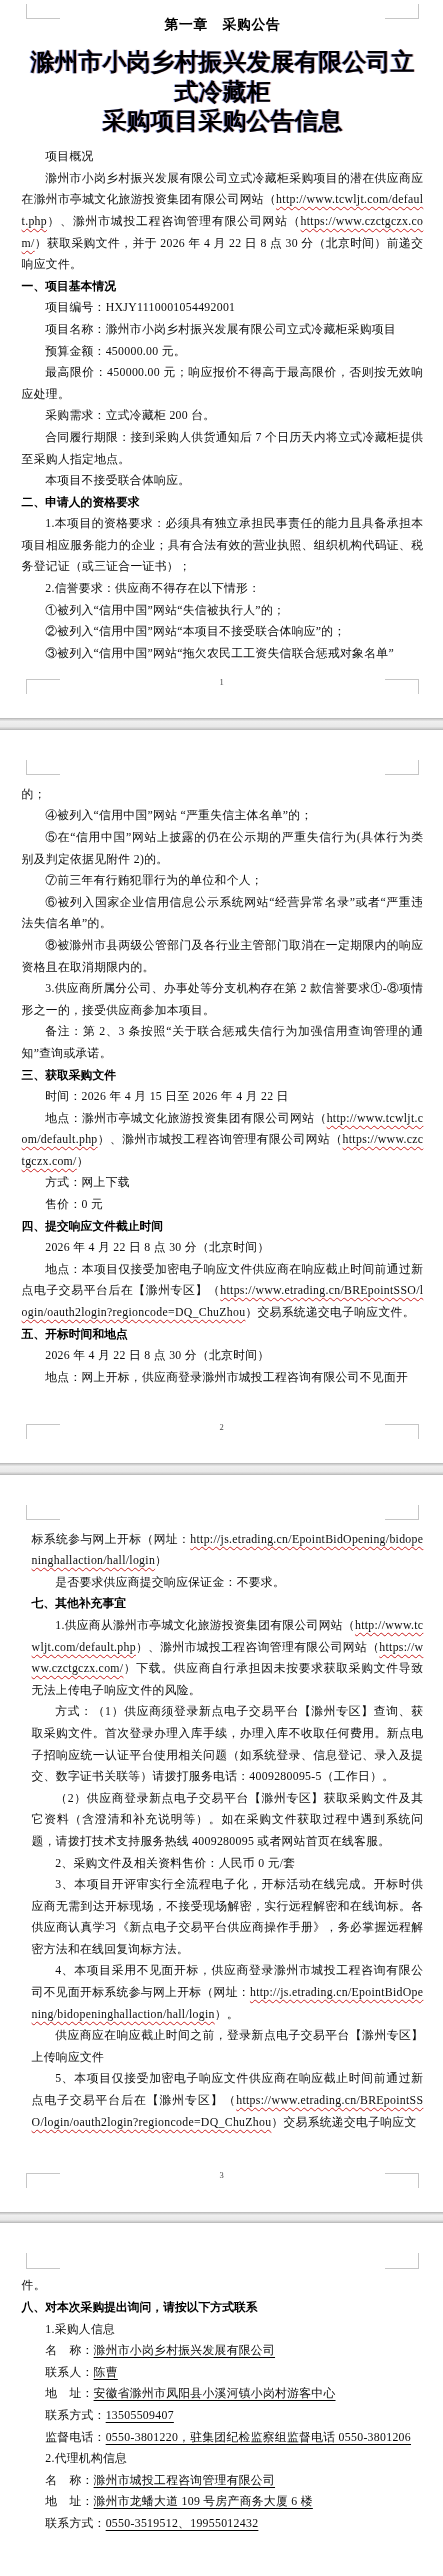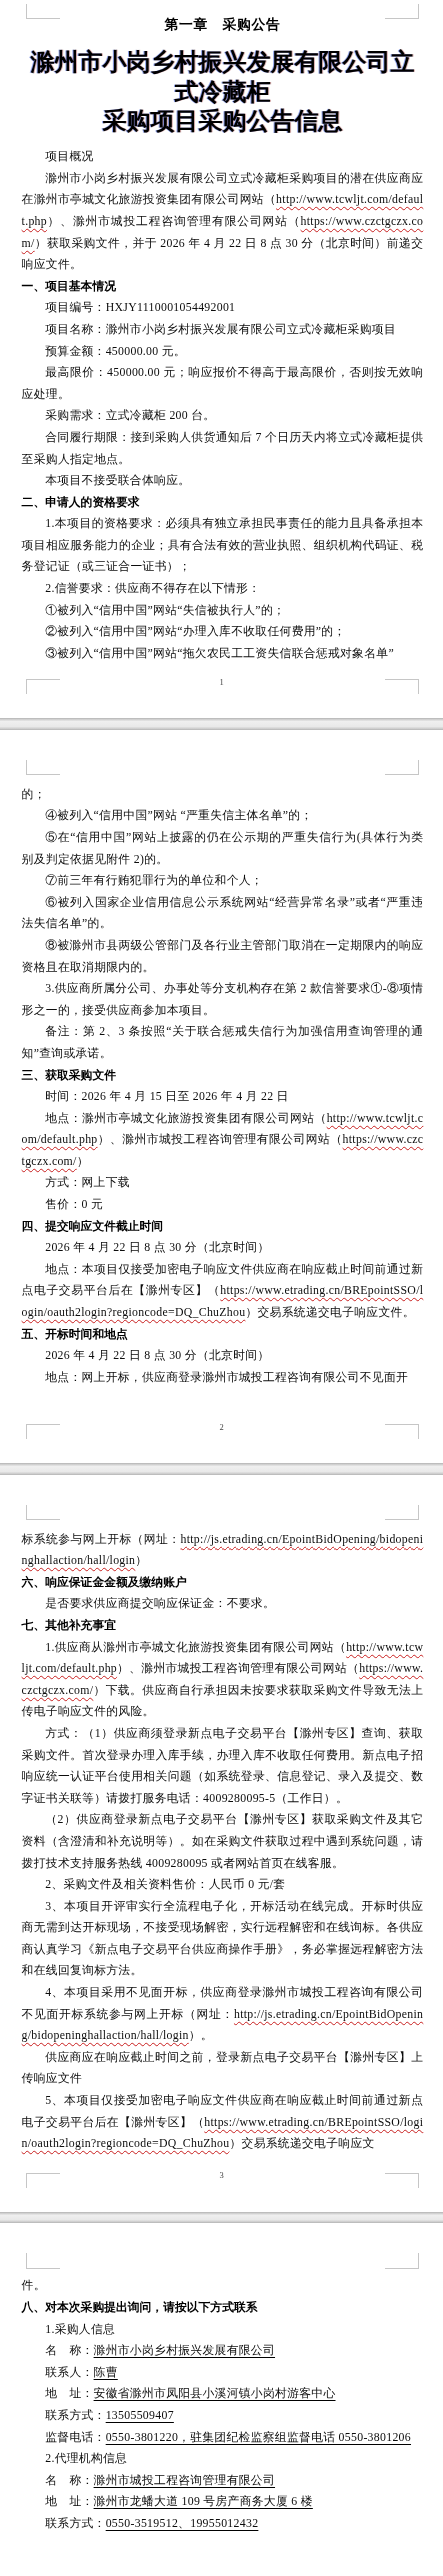--- a/index.html
+++ b/index.html
@@ -46,21 +46,21 @@
     <p class="p">项目名称：滁州市小岗乡村振兴发展有限公司立式冷藏柜采购项目</p>
     <p class="p">预算金额：450000.00 元。</p>
     <p class="p">最高限价：450000.00 元；响应报价不得高于最高限价，否则按无效响应处理。</p>
     <p class="p">采购需求：立式冷藏柜 200 台。</p>
     <p class="p">合同履行期限：接到采购人供货通知后 7 个日历天内将立式冷藏柜提供至采购人指定地点。</p>
     <p class="p">本项目不接受联合体响应。</p>
     <p class="h">二、申请人的资格要求</p>
     <p class="p">1.本项目的资格要求：必须具有独立承担民事责任的能力且具备承担本项目相应服务能力的企业；具有合法有效的营业执照、组织机构代码证、税务登记证（或三证合一证书）；</p>
     <p class="p">2.信誉要求：供应商不得存在以下情形：</p>
     <p class="p">①被列入“信用中国”网站“失信被执行人”的；</p>
-    <p class="p">②被列入“信用中国”网站“办理入库不收取任何费用”的；</p>
+    <p class="p">②被列入“信用中国”网站“本项目不接受联合体响应”的；</p>
     <p class="p">③被列入“信用中国”网站“拖欠农民工工资失信联合惩戒对象名单”</p>
   </div>
   <div class="pagenum">1</div>
 </div>
 
 <div class="gap"></div>
 
 <div class="page pg2" style="height:733px;">
   <i class="mark tl"></i>
   <i class="mark tr"></i>
@@ -90,23 +90,22 @@
   <div class="pagenum">2</div>
 </div>
 
 <div class="gap"></div>
 
 <div class="page pg3" style="height:737px;">
   <i class="mark tl"></i>
   <i class="mark tr"></i>
   <i class="mark bl"></i>
   <i class="mark br"></i>
-  <div class="content" style="padding-top:54px;">
+  <div class="content" style="padding-top:54px;margin-left:10px;">
     <p class="p ni"><span>标系统参与网上开标（网址：</span><span class="url">http://js.etrading.cn/EpointBidOpening/bidopeninghallaction/hall/login</span><span>）</span></p>
-    <p class="h">六、响应保证金金额及缴纳账户</p>
     <p class="p">是否要求供应商提交响应保证金：不要求。</p>
     <p class="h">七、其他补充事宜</p>
     <p class="p"><span>1.供应商从滁州市亭城文化旅游投资集团有限公司网站（</span><span class="url">http://www.tcwljt.com/default.php</span><span>）、滁州市城投工程咨询管理有限公司网站（</span><span class="url">https://www.czctgczx.com/</span><span>）下载。供应商自行承担因未按要求获取采购文件导致无法上传电子响应文件的风险。</span></p>
     <p class="p">方式：（1）供应商须登录新点电子交易平台【滁州专区】查询、获取采购文件。首次登录办理入库手续，办理入库不收取任何费用。新点电子招响应统一认证平台使用相关问题（如系统登录、信息登记、录入及提交、数字证书关联等）请拨打服务电话：4009280095-5（工作日）。</p>
     <p class="p">（2）供应商登录新点电子交易平台【滁州专区】获取采购文件及其它资料（含澄清和补充说明等）。如在采购文件获取过程中遇到系统问题，请拨打技术支持服务热线 4009280095 或者网站首页在线客服。</p>
     <p class="p">2、采购文件及相关资料售价：人民币 0 元/套</p>
     <p class="p">3、本项目开评审实行全流程电子化，开标活动在线完成。开标时供应商无需到达开标现场，不接受现场解密，实行远程解密和在线询标。各供应商认真学习《新点电子交易平台供应商操作手册》，务必掌握远程解密方法和在线回复询标方法。</p>
     <p class="p"><span>4、本项目采用不见面开标，供应商登录滁州市城投工程咨询有限公司不见面开标系统参与网上开标（网址：</span><span class="url">http://js.etrading.cn/EpointBidOpening/bidopeninghallaction/hall/login</span><span>）。</span></p>
     <p class="p">供应商应在响应截止时间之前，登录新点电子交易平台【滁州专区】上传响应文件</p>
     <p class="p"><span>5、本项目仅接受加密电子响应文件供应商在响应截止时间前通过新点电子交易平台后在【滁州专区】（</span><span class="url">https://www.etrading.cn/BREpointSSO/login/oauth2login?regioncode=DQ_ChuZhou</span><span>）交易系统递交电子响应文</span></p>

